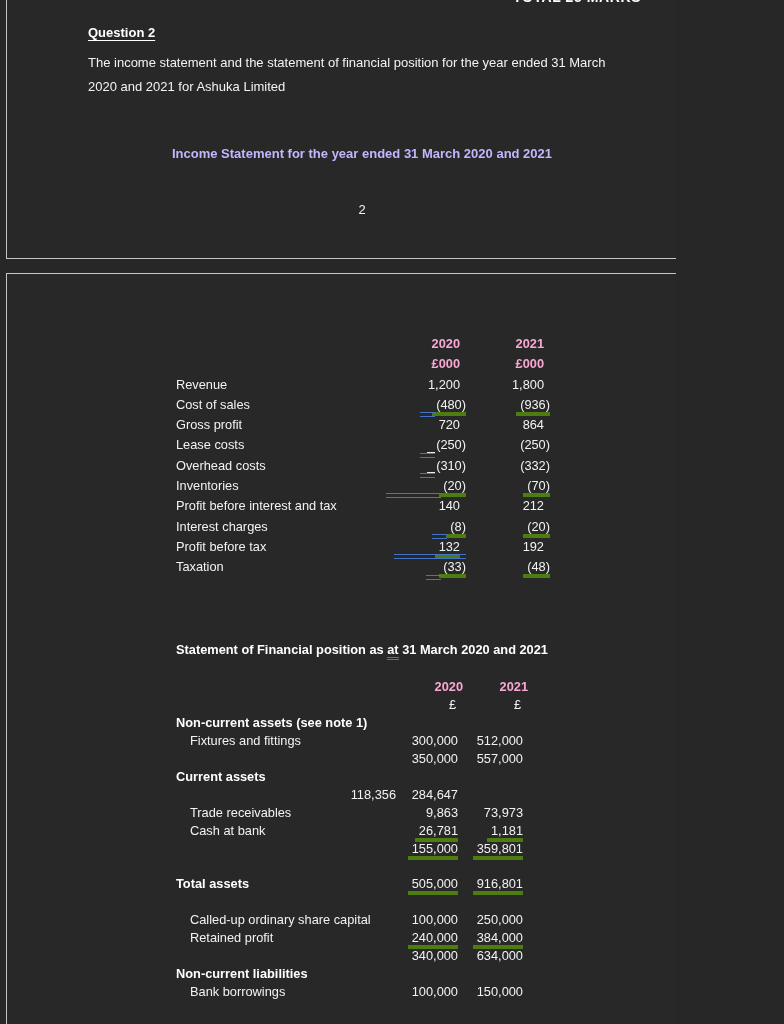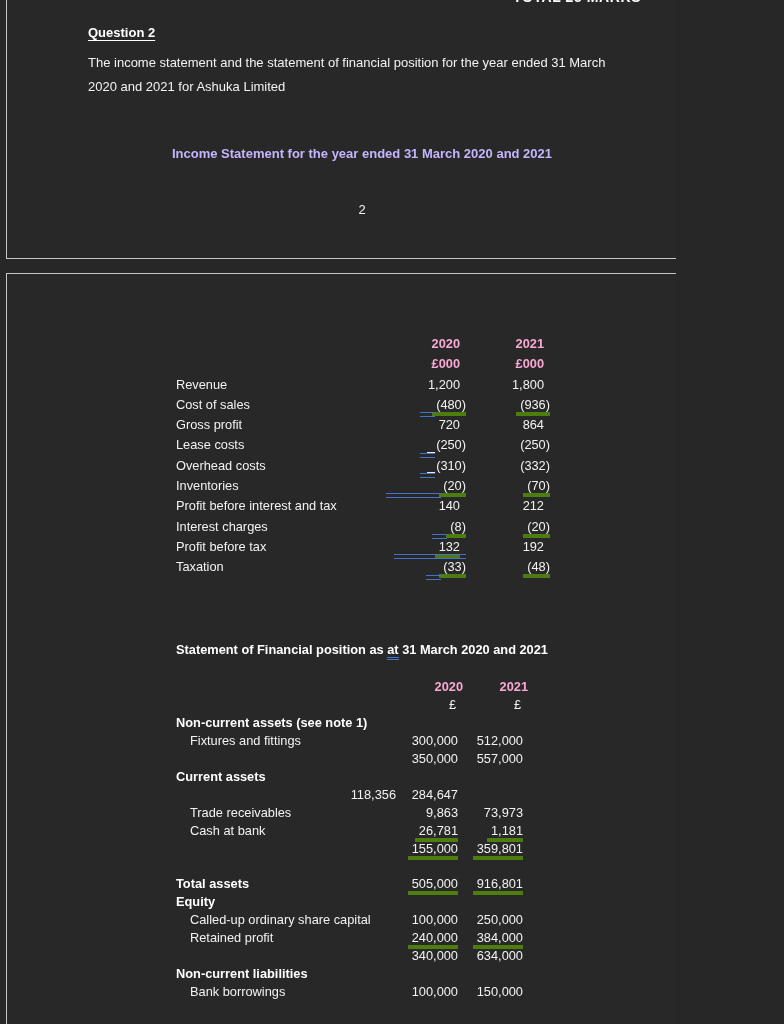--- a/index.html
+++ b/index.html
@@ -178,21 +178,20 @@
         <div class="num"><span class="uv">155,000</span></div>
         <div class="num"><span class="uv">359,801</span></div>
       </div>
       <div class="spacer"></div>
       <div class="row">
         <div class="lbl b">Total assets</div>
         <div class="num"><span class="uv">505,000</span></div>
         <div class="num"><span class="uv">916,801</span></div>
       </div>
       <div class="row">
-        <div class="lbl b">Equity</div>
         <div class="num"></div>
         <div class="num"></div>
       </div>
       <div class="row">
         <div class="lbl indent">Called-up ordinary share capital</div>
         <div class="num"><span>100,000</span></div>
         <div class="num"><span>250,000</span></div>
       </div>
       <div class="row">
         <div class="lbl indent">Retained profit</div>

